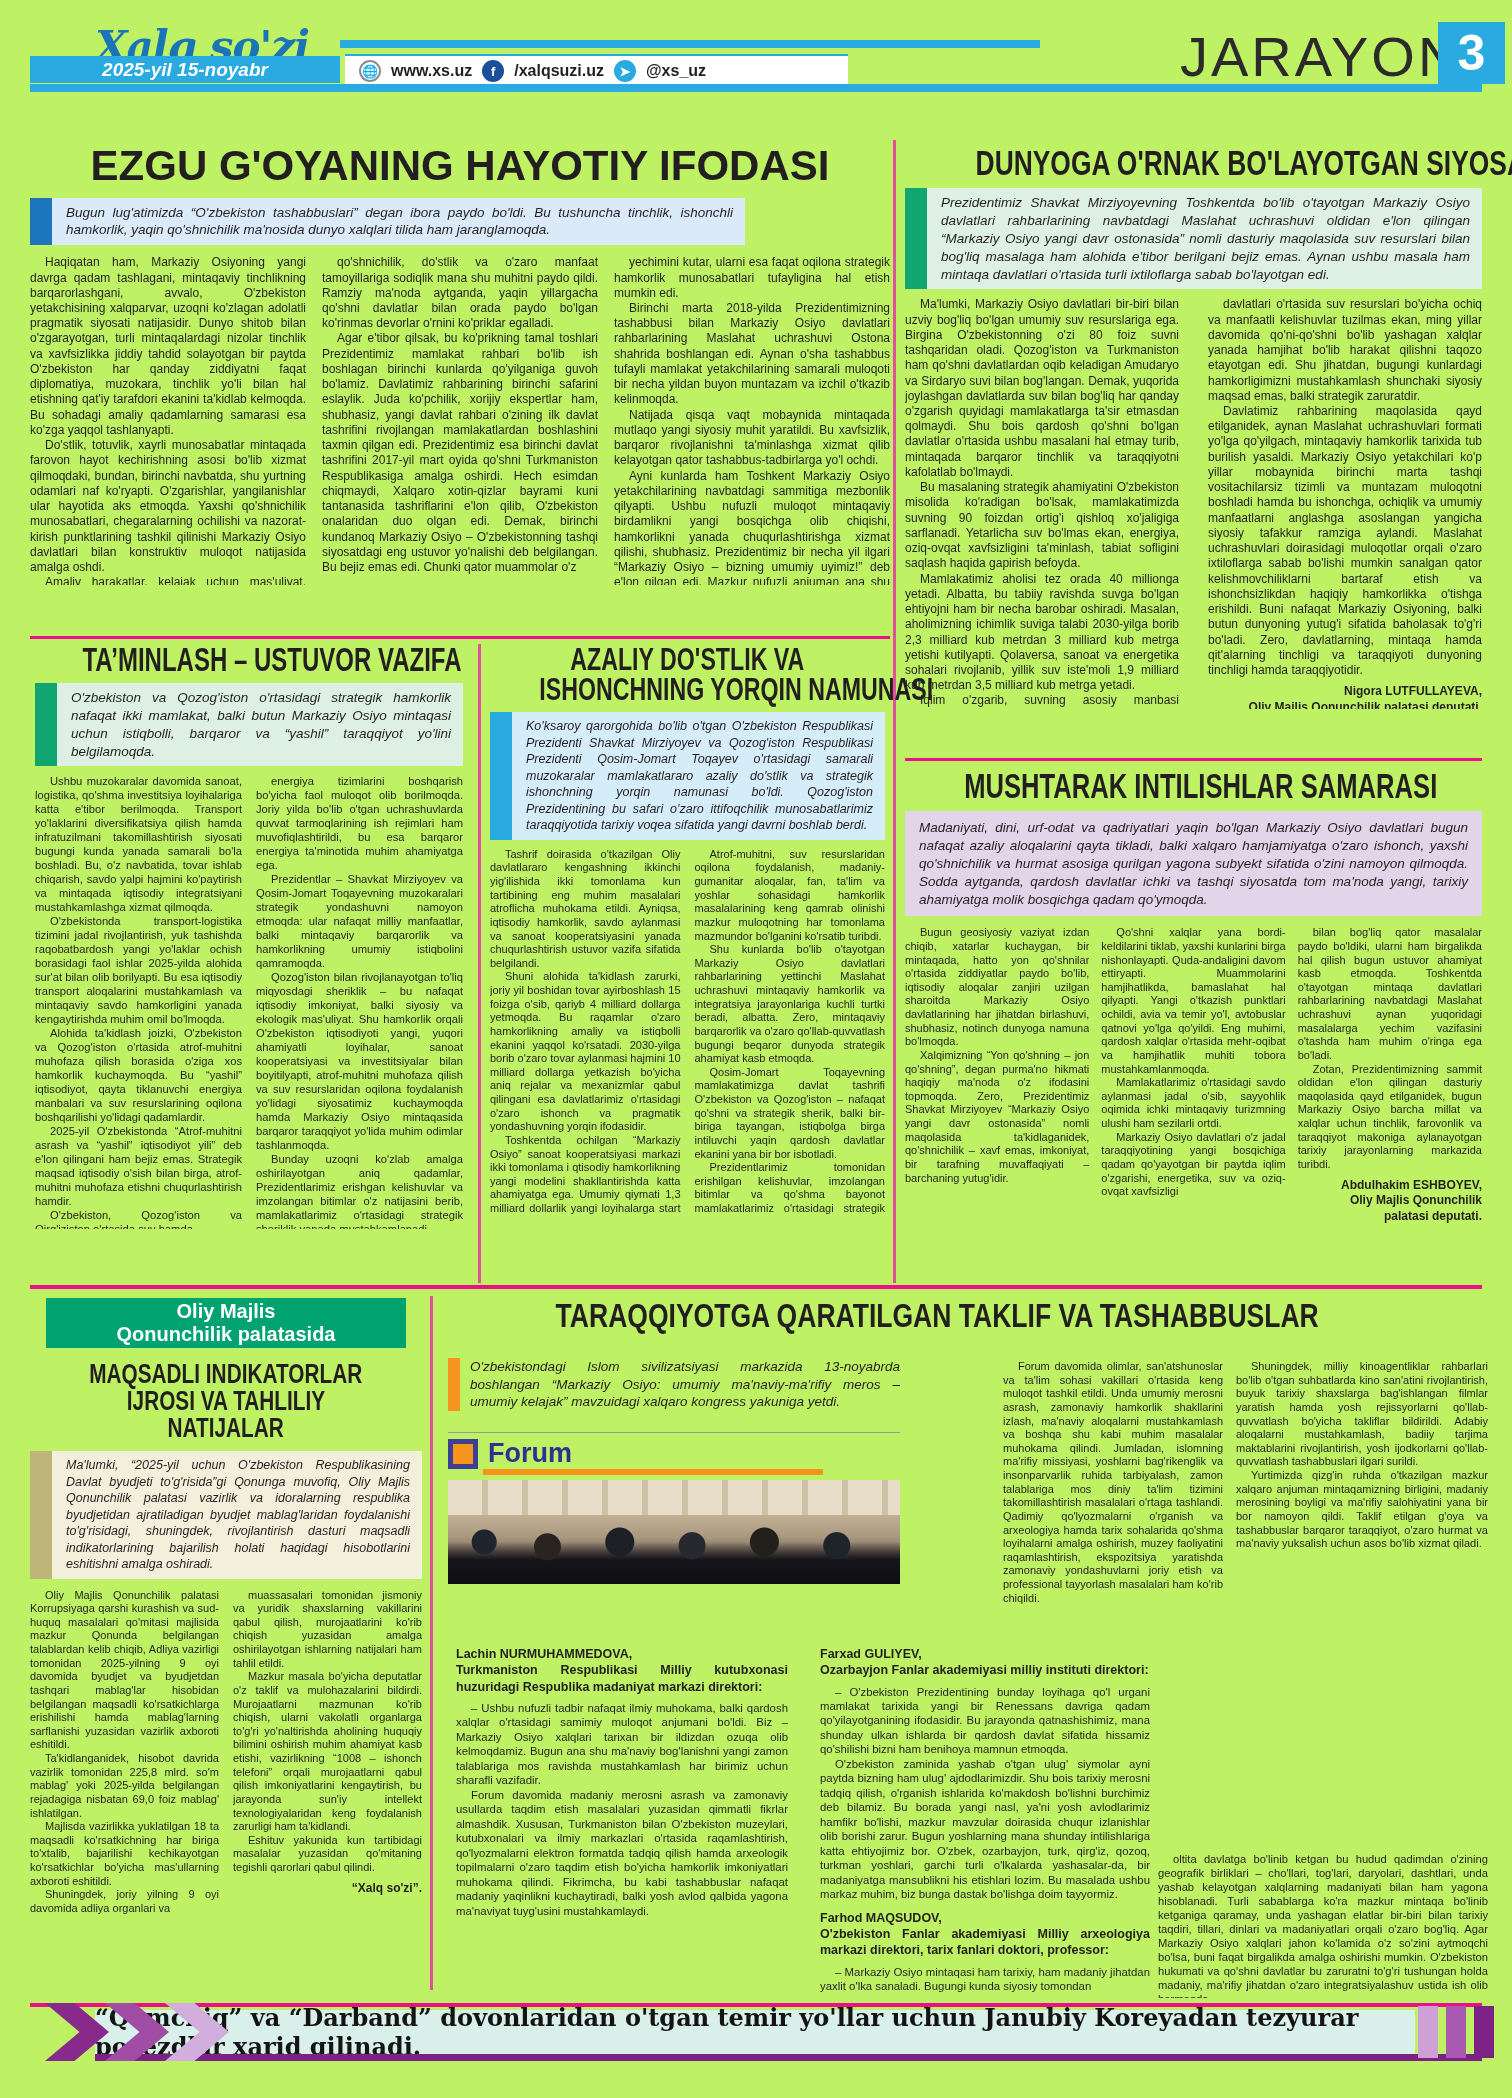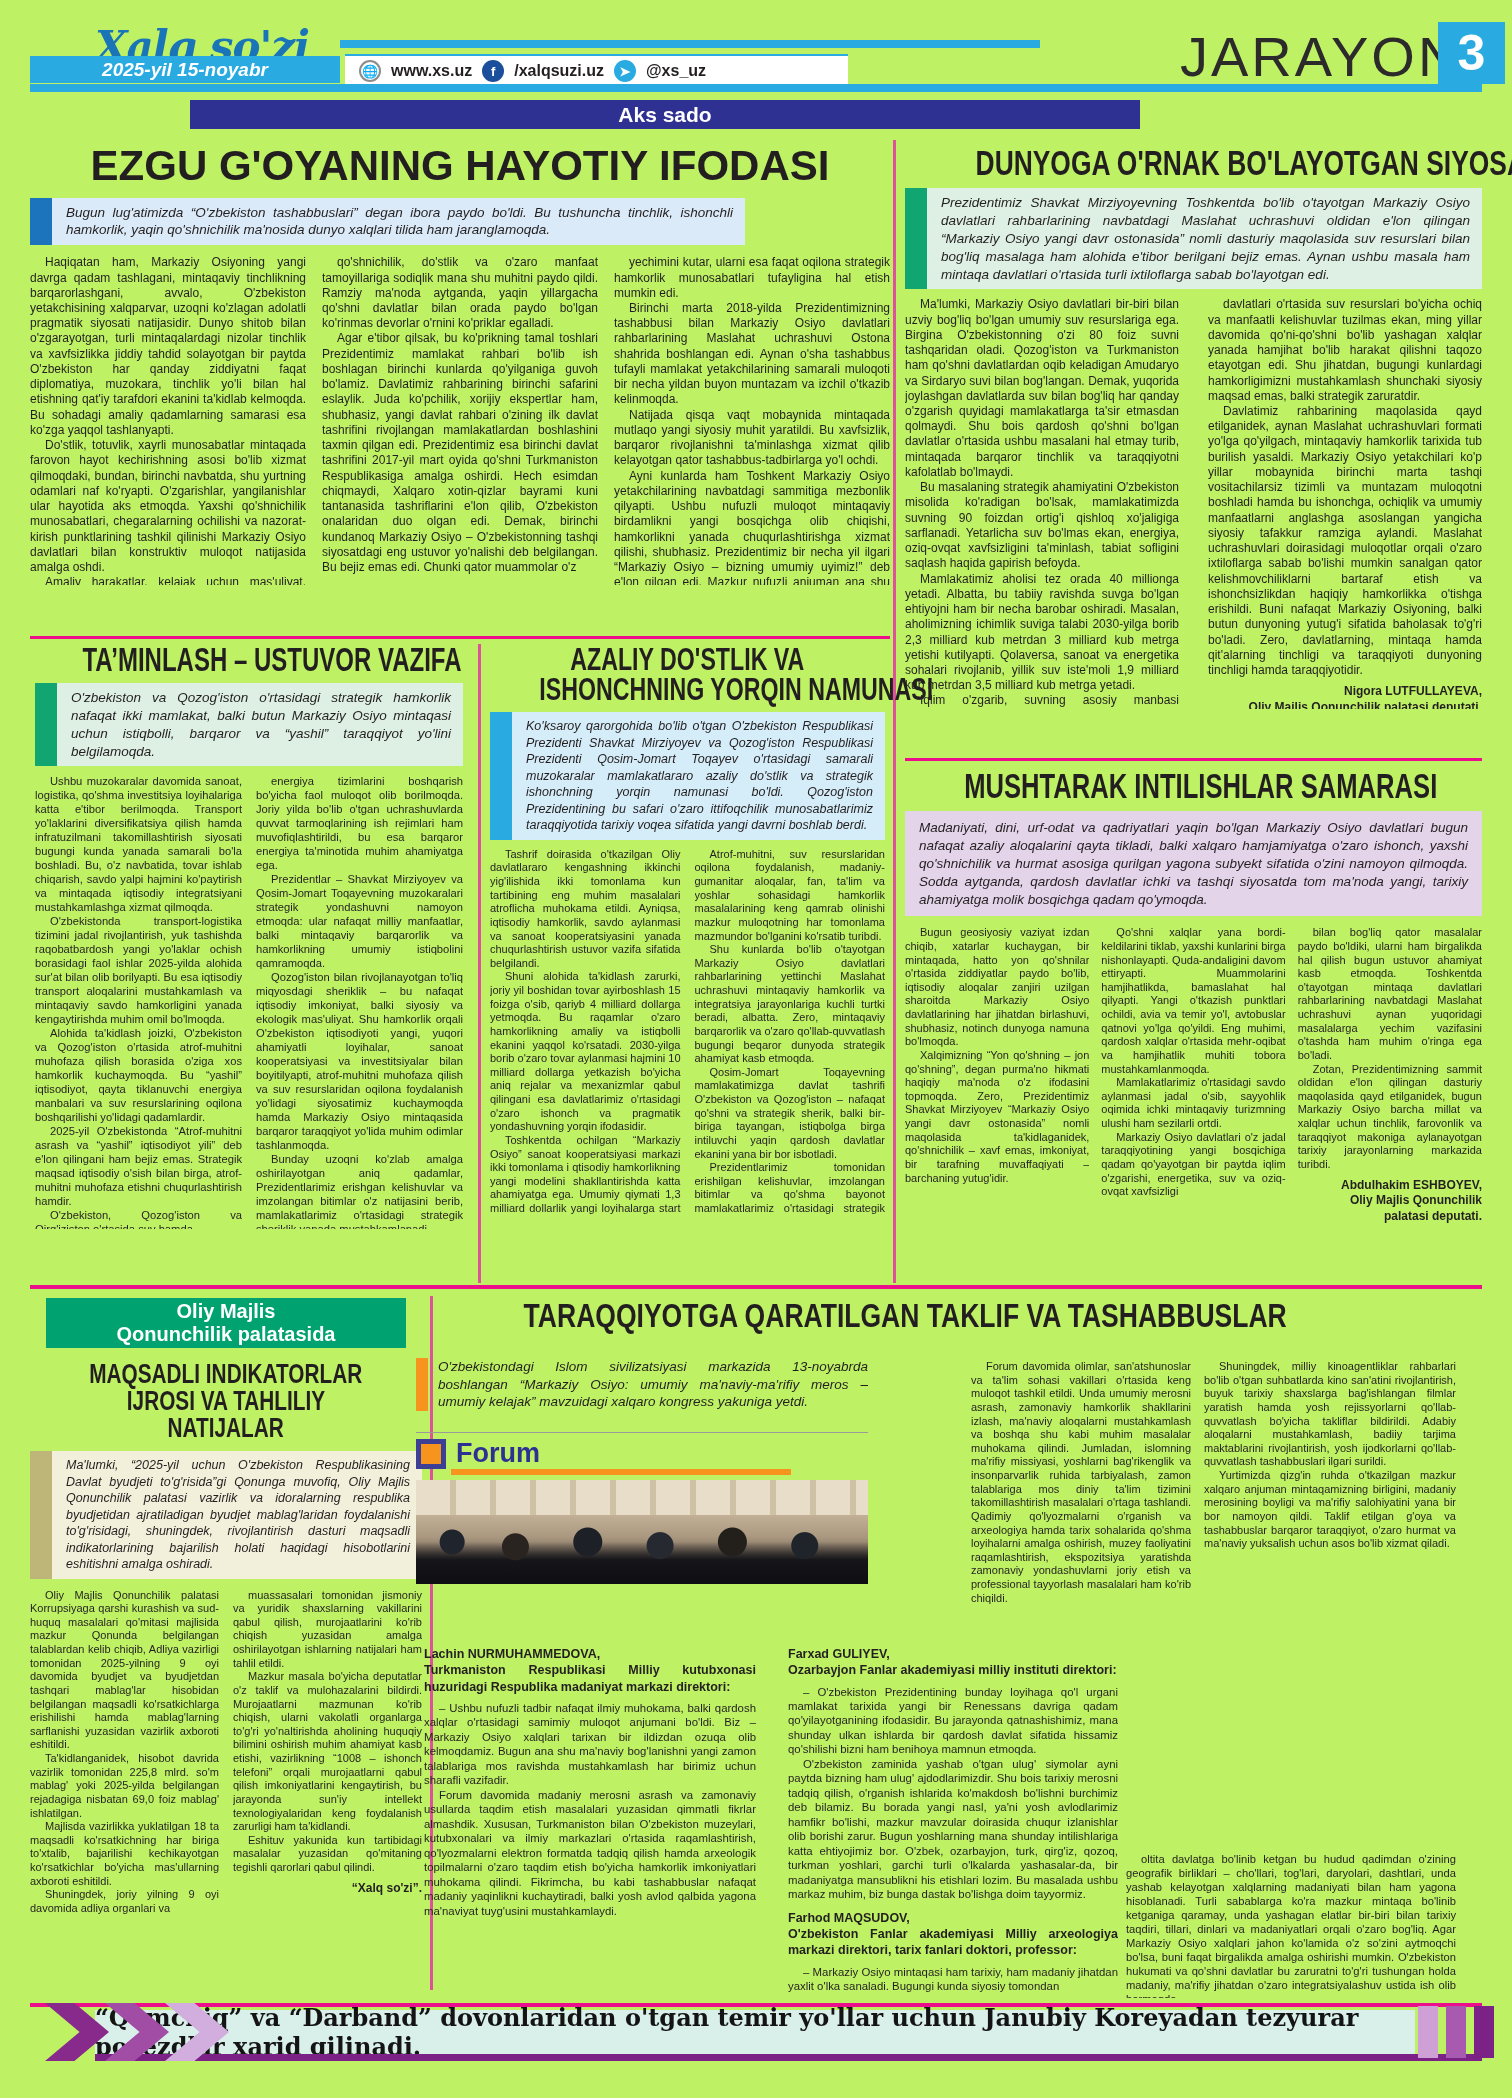--- a/index.html
+++ b/index.html
@@ -98,21 +98,20 @@
     <span class="ic globe">🌐</span>
     <span>www.xs.uz</span>
     <span class="ic fb">f</span>
     <span>/xalqsuzi.uz</span>
     <span class="ic tg">➤</span>
     <span>@xs_uz</span>
   </div>
   <div class="abs section-title" style="left:1180px;top:24px;">JARAYON</div>
   <div class="abs pagenum" style="left:1438px;top:22px;width:67px;height:62px;">3</div>
   <div class="abs topstrip" style="left:30px;top:84px;width:1452px;height:8px;"></div>
-  <div class="abs akssado" style="left:190px;top:100px;width:950px;height:29px;">Aks sado</div>
 
   <div class="abs vdiv" style="left:893px;top:140px;height:1143px;"></div>
   <div class="abs vdiv" style="left:478px;top:644px;height:639px;"></div>
   <div class="abs vdiv" style="left:430px;top:1296px;height:694px;"></div>
   <div class="abs hrule" style="left:30px;top:636px;width:860px;height:3px;"></div>
   <div class="abs hrule" style="left:905px;top:758px;width:577px;height:3px;"></div>
   <div class="abs hrule" style="left:30px;top:1285px;width:1452px;height:4px;"></div>
 
   <div class="abs" style="left:30px;top:136px;width:860px;">
     <div class="headline" style="font-size:42px;margin:8px 0 10px;">
@@ -268,21 +267,21 @@
           <p class="para">muassasalari tomonidan jismoniy va yuridik shaxslarning vakillarini qabul qilish, murojaatlarini ko'rib chiqish yuzasidan amalga oshirilayotgan ishlarning natijalari ham tahlil etildi.</p>
           <p class="para">Mazkur masala bo'yicha deputatlar o'z taklif va mulohazalarini bildirdi. Murojaatlarni mazmunan ko'rib chiqish, ularni vakolatli organlarga to'g'ri yo'naltirishda aholining huquqiy bilimini oshirish muhim ahamiyat kasb etishi, vazirlikning “1008 – ishonch telefoni” orqali murojaatlarni qabul qilish imkoniyatlarini kengaytirish, bu jarayonda sun'iy intellekt texnologiyalaridan keng foydalanish zarurligi ham ta'kidlandi.</p>
           <p class="para">Eshituv yakunida kun tartibidagi masalalar yuzasidan qo'mitaning tegishli qarorlari qabul qilindi.</p>
           <div class="byline">
             <div>“Xalq so'zi”.</div>
           </div>
         </div>
     </div>
   </div>
 
-  <div class="abs" style="left:416px;top:1298px;width:1042px;height:700px;">
+  <div class="abs" style="left:448px;top:1298px;width:1042px;height:700px;">
     <div class="abs headline" style="left:0;top:0;width:700px;font-size:34px;">
       <span class="cond" style="transform:scaleX(.78);">TARAQQIYOTGA QARATILGAN TAKLIF VA TASHABBUSLAR</span>
     </div>
     <div class="abs t-lead" style="left:0;top:60px;width:452px;">
       <div class="obar"></div>
       <div class="ltxt2">O'zbekistondagi Islom sivilizatsiyasi markazida 13-noyabrda boshlangan “Markaziy Osiyo: umumiy ma'naviy-ma'rifiy meros – umumiy kelajak” mavzuidagi xalqaro kongress yakuniga yetdi.</div>
     </div>
     <div class="abs forumlbl" style="left:0;top:134px;width:452px;">
       <div class="fsq"></div>
       <div class="fword">Forum</div>

